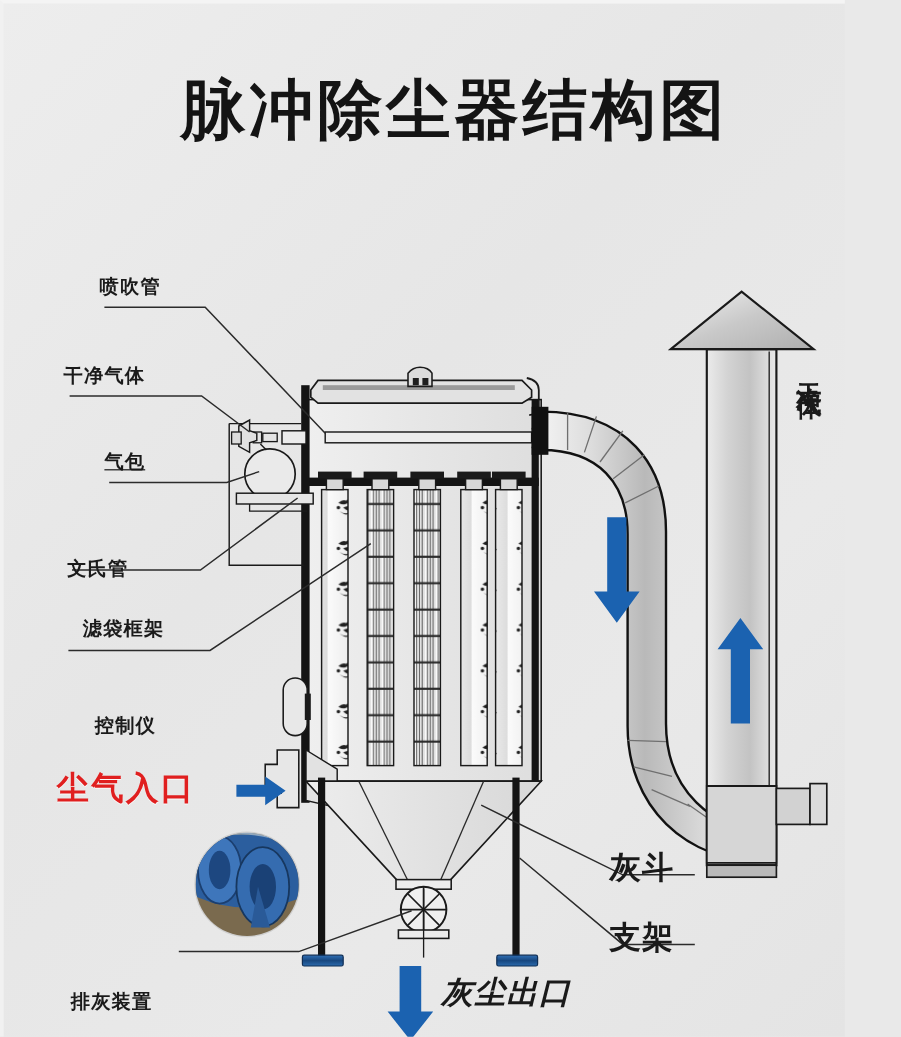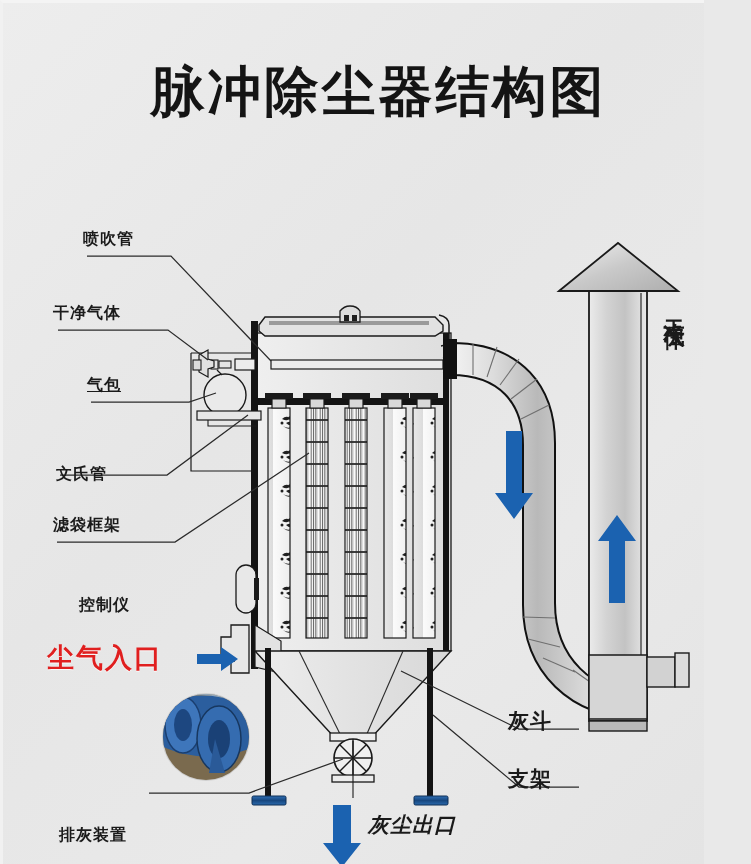--- a/index.html
+++ b/index.html
@@ -44,21 +44,21 @@
     color:#e01f1f;
     letter-spacing:2px;
     text-shadow:0 1px 0 rgba(255,255,255,.75);
   }
   .lbl-vert{
     font-size:21px;
     writing-mode:vertical-rl;
     letter-spacing:3px;
     line-height:1.05;
   }
-  .lbl-bot{font-size:21px;}
+  .lbl-bot{font-size:26px;}
 </style>
 </head>
 <body>
 
 <div id="root">
 
   <div id="title">脉冲除尘器结构图</div>
 
   <svg id="svgroot" viewBox="0 0 751 864">
     <defs>
@@ -330,21 +330,21 @@
   </svg>
 
   <div class="lbl lbl-side" style="left:80px;top:228px;">喷吹管</div>
 
   <div class="lbl lbl-side" style="left:50px;top:302px;">干净气体</div>
 
   <div class="lbl lbl-side" style="left:84px;top:374px;text-decoration:underline;">气包</div>
 
   <div class="lbl lbl-side" style="left:53px;top:463px;">文氏管</div>
 
-  <div class="lbl lbl-side" style="left:50px;top:514px;">滤袋框架</div>
+  <div class="lbl lbl-side" style="left:66px;top:514px;font-family:Liberation Mono, monospace;">滤袋框架</div>
 
   <div class="lbl lbl-side" style="left:76px;top:594px;">控制仪</div>
 
   <div class="lbl lbl-red" style="left:44px;top:641px;text-align:center;">尘气入口</div>
 
   <div class="lbl lbl-side" style="left:56px;top:776px;margin-top:48px;">排灰装置</div>
 
 
   <div class="lbl lbl-vert" style="left:660px;top:300px;">干净气体</div>
 

